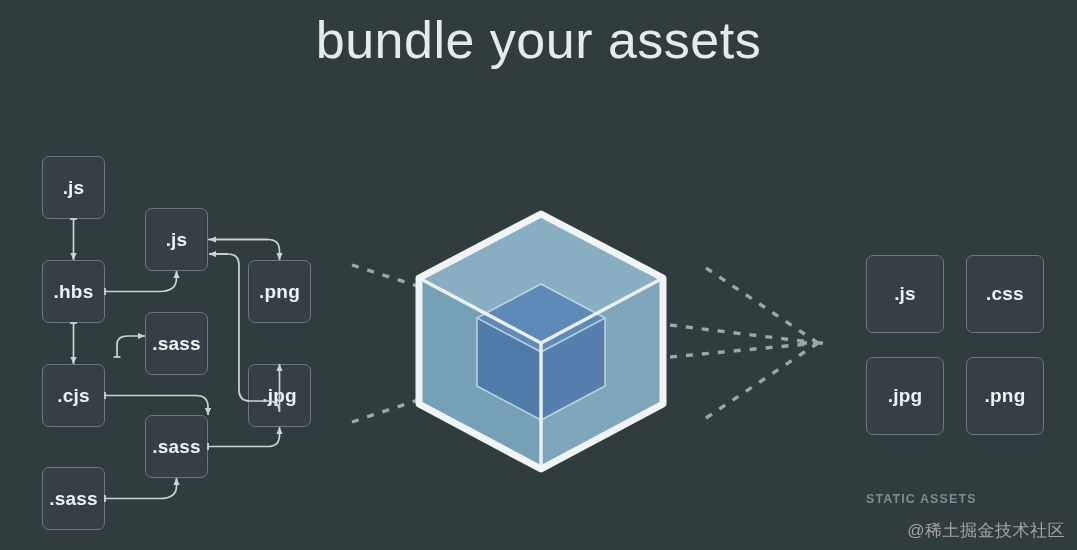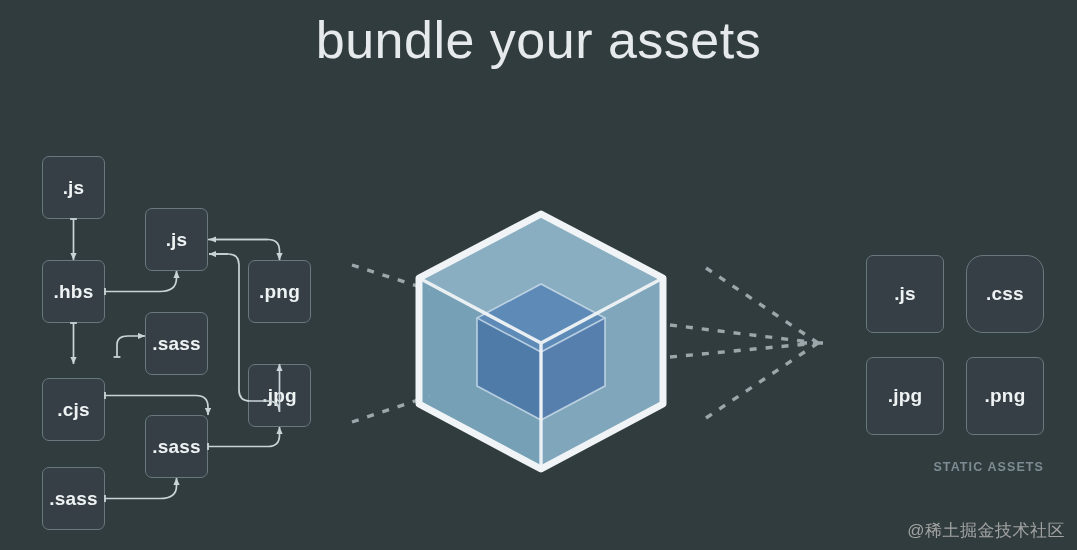--- a/index.html
+++ b/index.html
@@ -58,21 +58,21 @@
 </head>
 <body>
 
 <div id="stage">
 
   <div class="title">bundle your assets</div>
 
   <div id="dep-nodes">
       <div class="node" style="left: 42px; top: 156px; width: 63px; height: 63px;">.js</div>
       <div class="node" style="left: 42px; top: 260px; width: 63px; height: 63px; text-align: center;">.hbs</div>
-      <div class="node" style="left: 42px; top: 364px; width: 63px; height: 63px; margin-top: 14px;">.cjs</div>
+      <div class="node" style="left: 42px; top: 364px; width: 63px; height: 63px;">.cjs</div>
       <div class="node" style="left: 42px; top: 467px; width: 63px; height: 63px;">.sass</div>
       <div class="node" style="left: 145px; top: 208px; width: 63px; height: 63px;">.js</div>
       <div class="node" style="left: 145px; top: 312px; width: 63px; height: 63px;">.sass</div>
       <div class="node" style="left: 145px; top: 415px; width: 63px; height: 63px;">.sass</div>
       <div class="node" style="left: 248px; top: 260px; width: 63px; height: 63px;">.png</div>
       <div class="node" style="left: 248px; top: 364px; width: 63px; height: 63px;">.jpg</div>
     </div>
 
   <svg class="overlay" viewBox="0 0 1077 550">
     <defs>
@@ -146,21 +146,21 @@
 
       <g stroke="#f0f4f6" stroke-width="3.4" fill="none" opacity="0.95">
         <path d="M419,278 L541,343 L663,278"></path>
         <path d="M541,343 L541,469"></path>
       </g>
     </g>
   </svg>
 
   <div id="asset-nodes">
       <div class="node asset" style="left: 866px; top: 255px; width: 78px; height: 78px;">.js</div>
-      <div class="node asset" style="left: 966px; top: 255px; width: 78px; height: 78px; border-radius: 17px;">.css</div>
+      <div class="node asset" style="left: 966px; top: 255px; width: 78px; height: 78px;">.css</div>
       <div class="node asset" style="left: 866px; top: 357px; width: 78px; height: 78px;">.jpg</div>
       <div class="node asset" style="left: 966px; top: 357px; width: 78px; height: 78px;">.png</div>
     </div>
-  <div class="caption" style="left:866px; top:460px; width:178px; text-align:right;">STATIC ASSETS</div>
+  <div class="caption" style="left:866px; top:492px; width:178px; text-align:left;">STATIC ASSETS</div>
 
   <div class="watermark">@稀土掘金技术社区</div>
 
 </div>
 
 </body></html>

